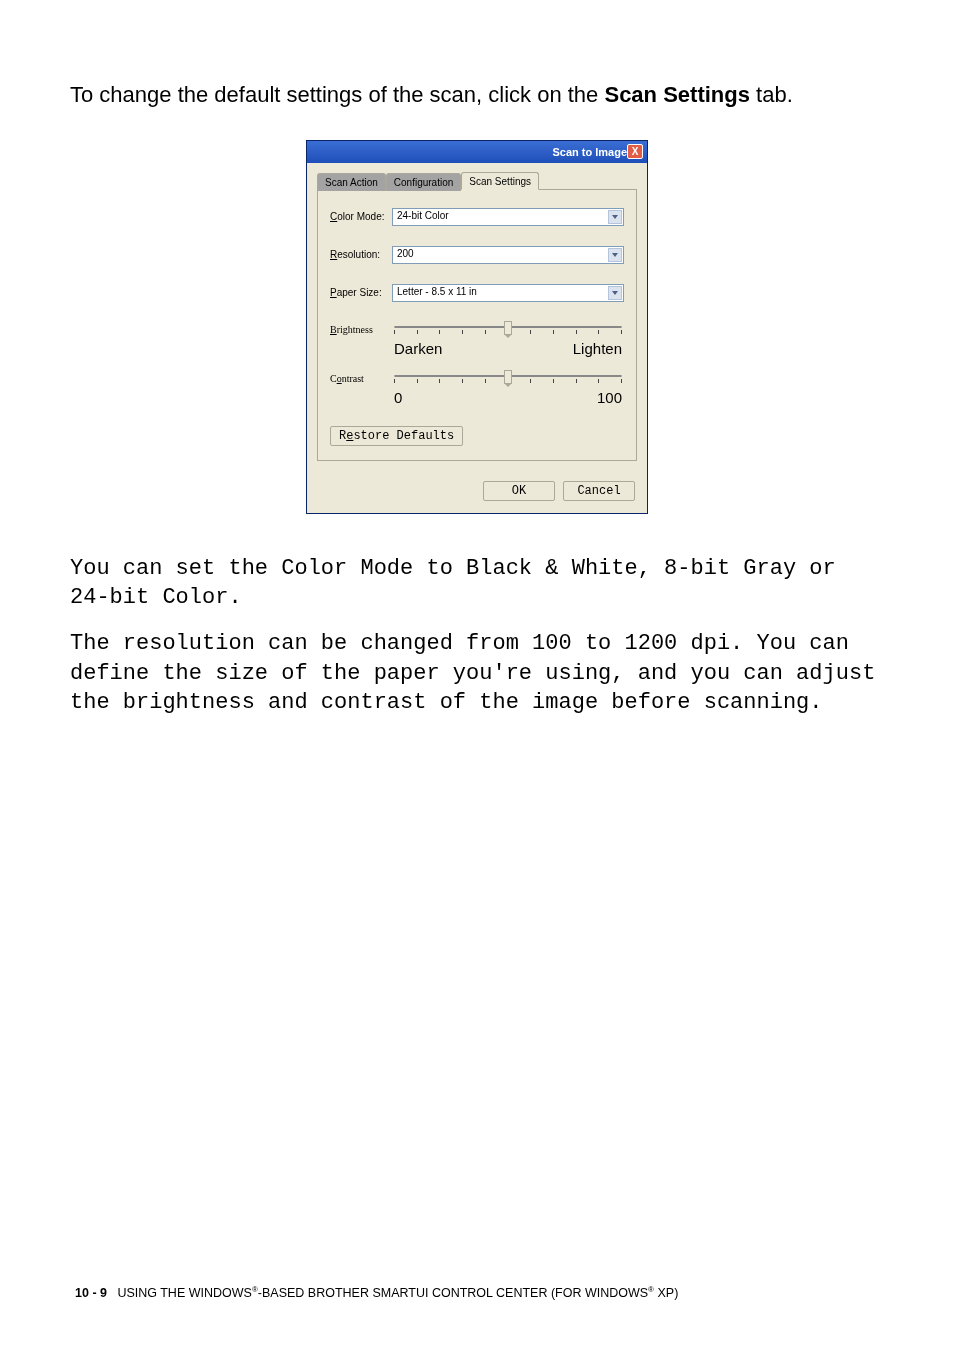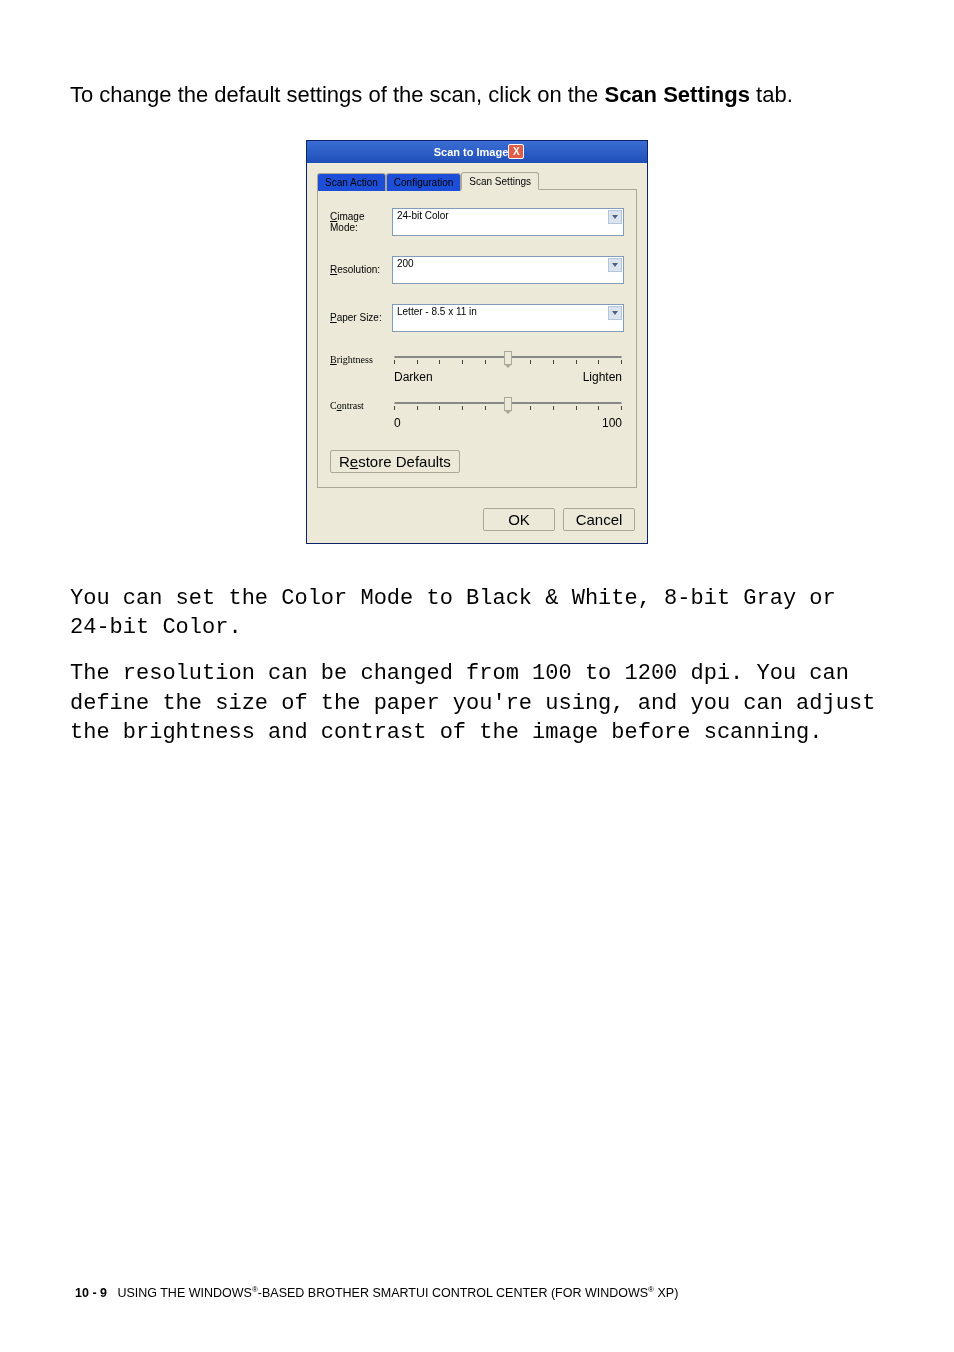--- a/index.html
+++ b/index.html
@@ -30,21 +30,21 @@
     background: #ece9d8;
     font-family: Tahoma, Arial, sans-serif;
   }
   .titlebar {
     background: linear-gradient(to bottom, #3b6ed5, #1e4fb8);
     color: #fff;
     font-weight: bold;
     font-size: 11px;
     padding: 4px 4px 4px 8px;
     display: flex;
-    justify-content: center;
+    justify-content: flex-end;
     align-items: center;
     height: 22px;
   }
   .close-btn {
     width: 16px;
     height: 15px;
     background: #e25d47;
     border: 1px solid #fff;
     border-radius: 2px;
     color: #fff;
@@ -68,21 +68,21 @@
     padding: 3px 7px 2px 7px;
     border: 1px solid #aca899;
     border-bottom: none;
     background: #ece9d8;
     margin-right: 0px;
     color: #000;
     border-top-left-radius: 3px;
     border-top-right-radius: 3px;
   }
   .tab.inactive {
-    background: #1d4ed8;
+    background: #a3a3a3;
     position: relative;
     top: 1px;
   }
   .tab.active {
     background: #ece9d8;
     border-bottom: 1px solid #ece9d8;
     z-index: 2;
     position: relative;
   }
   .tab-panel {
@@ -97,21 +97,21 @@
     margin-bottom: 20px;
   }
   .form-row label {
     width: 62px;
     color: #000;
     font-size: 10px;
   }
   .form-row label .ul { text-decoration: underline; }
   .dropdown {
     flex: 1;
-    height: 28px;
+    height: 18px;
     border: 1px solid #7f9db9;
     background: #fff;
     font-size: 10px;
     padding: 1px 18px 1px 4px;
     position: relative;
     color: #000;
   }
   .dropdown-arrow {
     position: absolute;
     right: 1px;
@@ -187,33 +187,33 @@
     position: absolute;
     bottom: -4px;
     left: -1px;
     border-left: 4px solid transparent;
     border-right: 4px solid transparent;
     border-top: 4px solid #aca899;
   }
   .slider-labels {
     display: flex;
     justify-content: space-between;
-    font-size: 12px;
+    font-size: 15px;
     color: #000;
     padding: 0 2px;
     margin-top: 2px;
   }
   .btn {
     background: #ece9d8;
     border: 1px solid #aca899;
     border-radius: 2px;
-    font-size: 15px;
+    font-size: 12px;
     padding: 2px 8px;
     color: #000;
-    font-family: Liberation Sans, sans-serif;
+    font-family: Liberation Mono, monospace;
   }
   .restore { margin-top: 6px; }
   .dialog-buttons {
     display: flex;
     justify-content: flex-end;
     gap: 8px;
     padding: 10px 12px 12px 12px;
   }
   .dialog-buttons .btn { width: 72px; text-align: center; padding: 2px 4px; }
 
@@ -254,21 +254,21 @@
     </div>
     <div class="dialog-body">
       <div class="tabs">
         <div class="tab inactive">Scan Action</div>
         <div class="tab inactive">Configuration</div>
         <div class="tab active">Scan Settings</div>
       </div>
       <div class="tab-panel">
 
         <div class="form-row">
-          <label><span class="ul">C</span><span>image Mode:</span></label>
+          <label><span class="ul">C</span><span>olor Mode:</span></label>
           <div class="dropdown">
             <span>24-bit Color</span>
             <div class="dropdown-arrow"></div>
           </div>
         </div>
 
         <div class="form-row">
           <label><span class="ul">R</span><span>esolution:</span></label>
           <div class="dropdown">
             <span>200</span>

